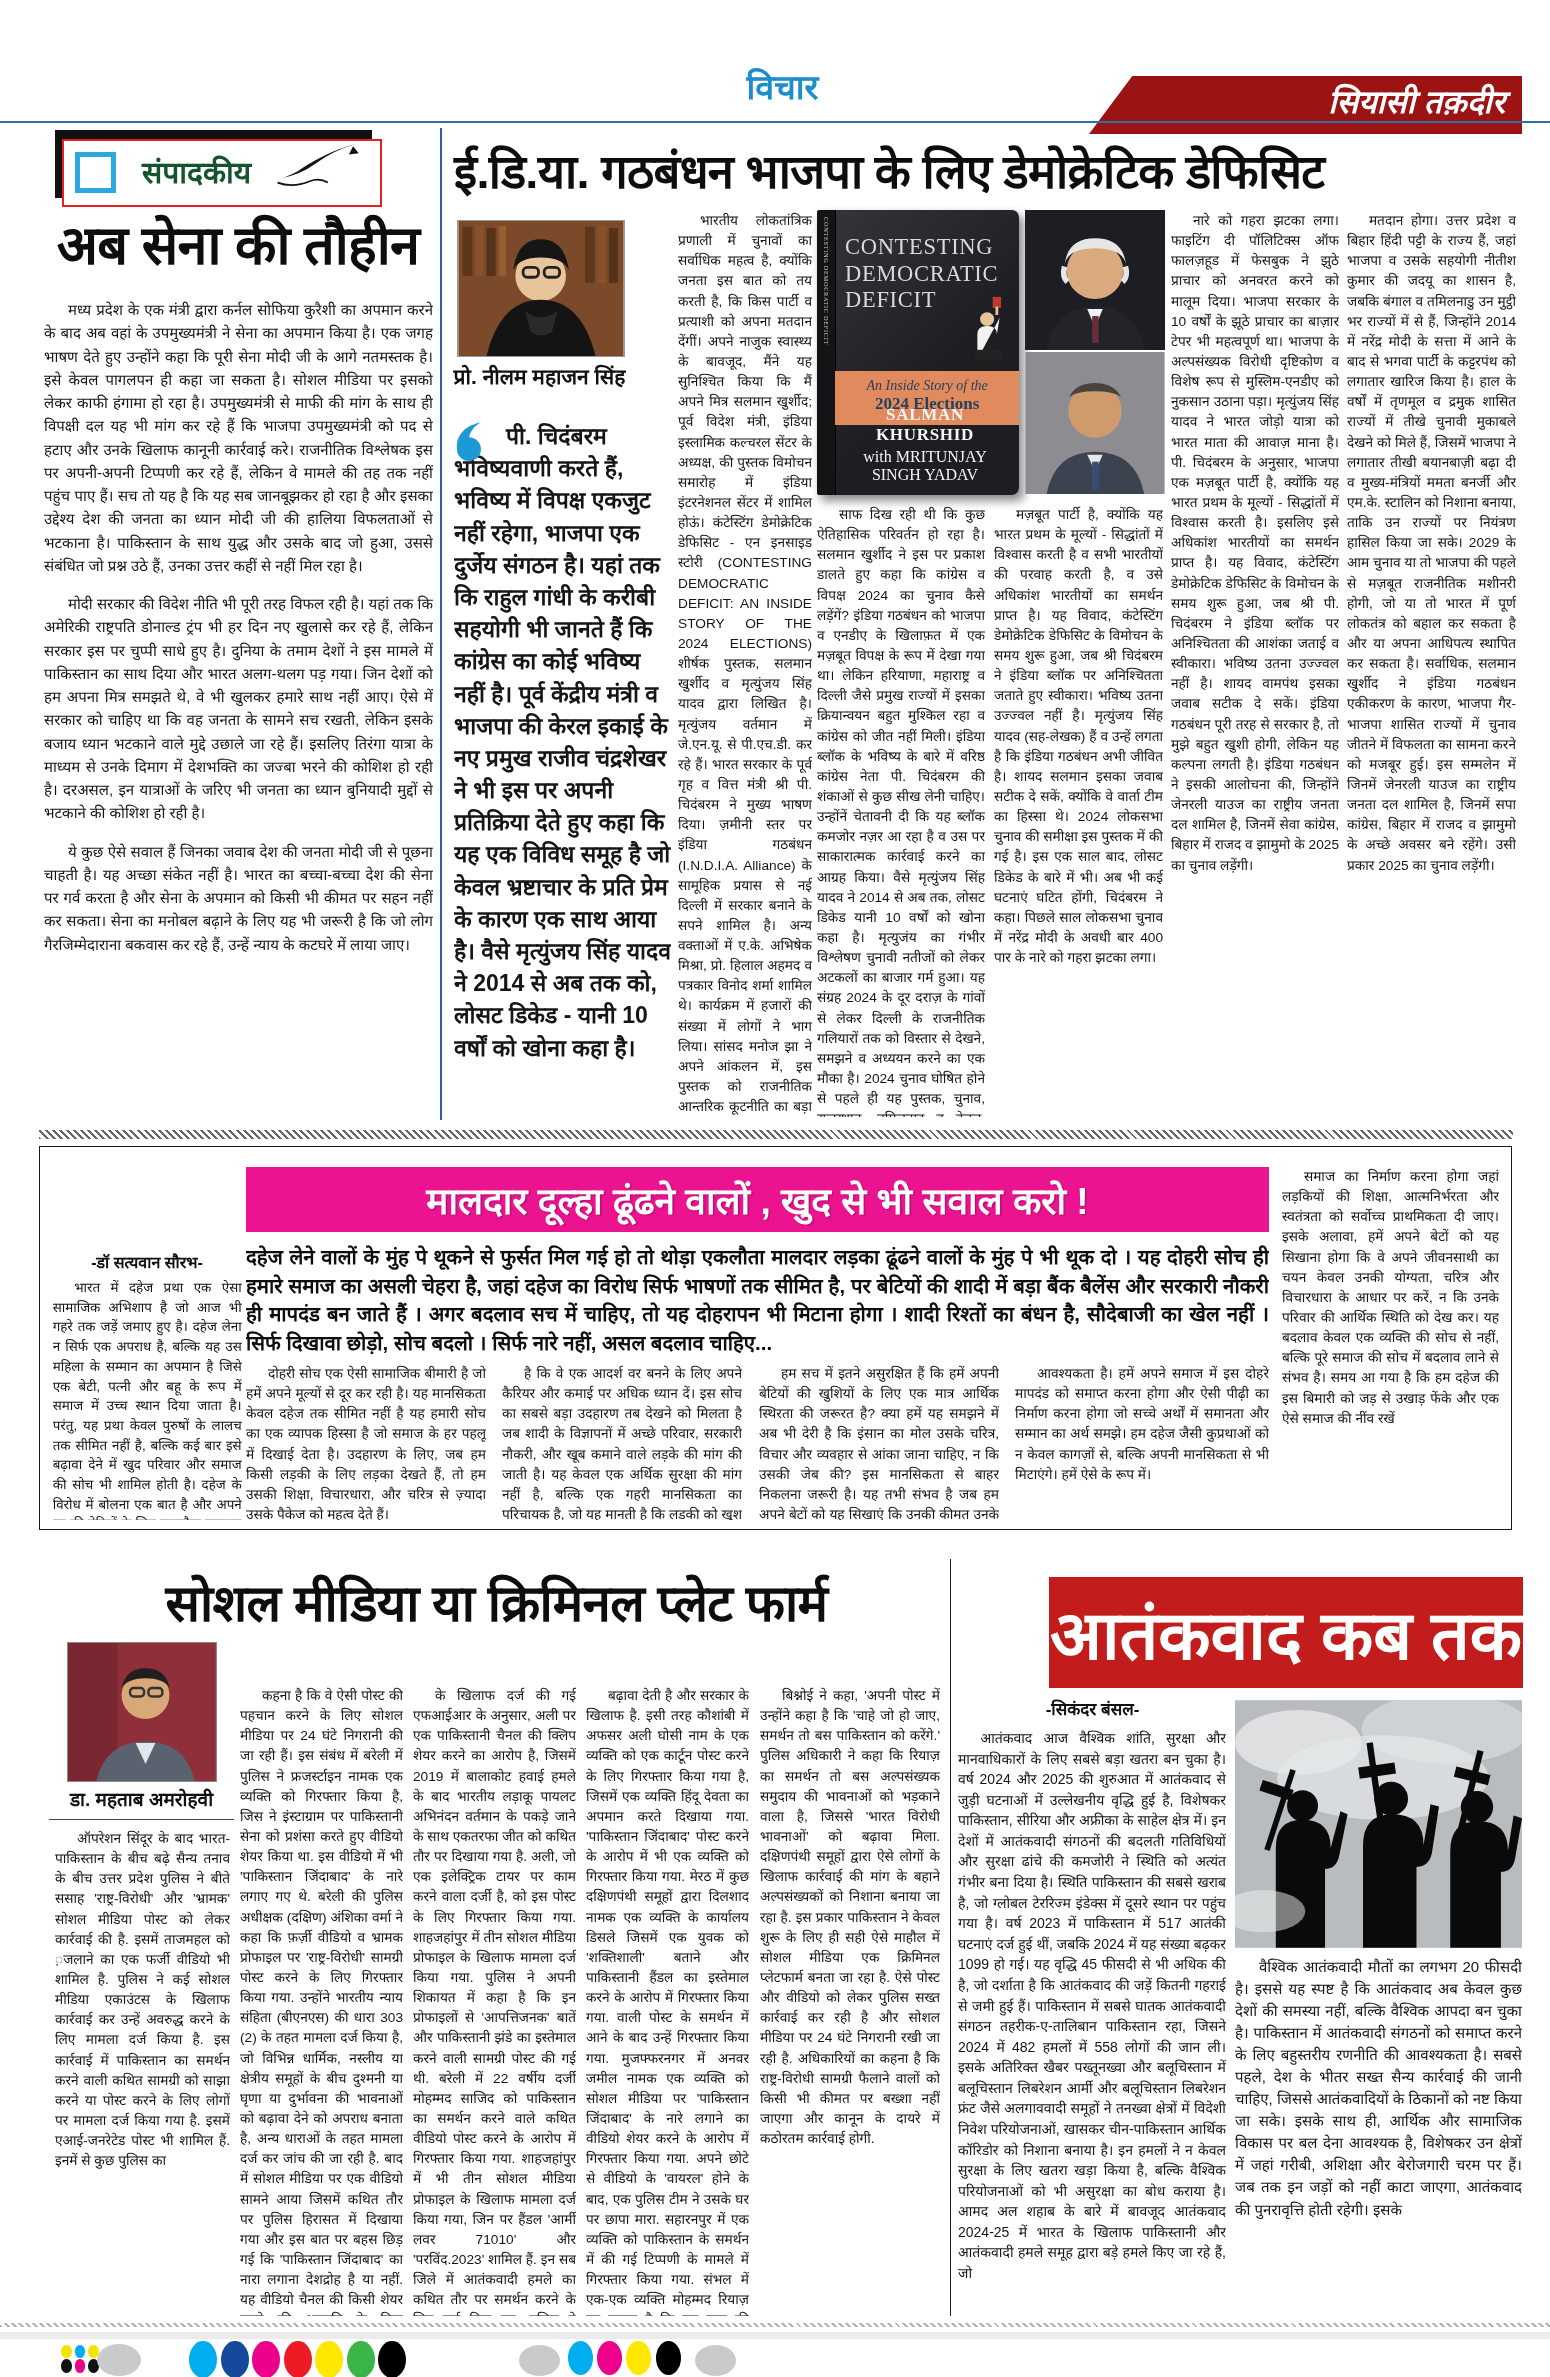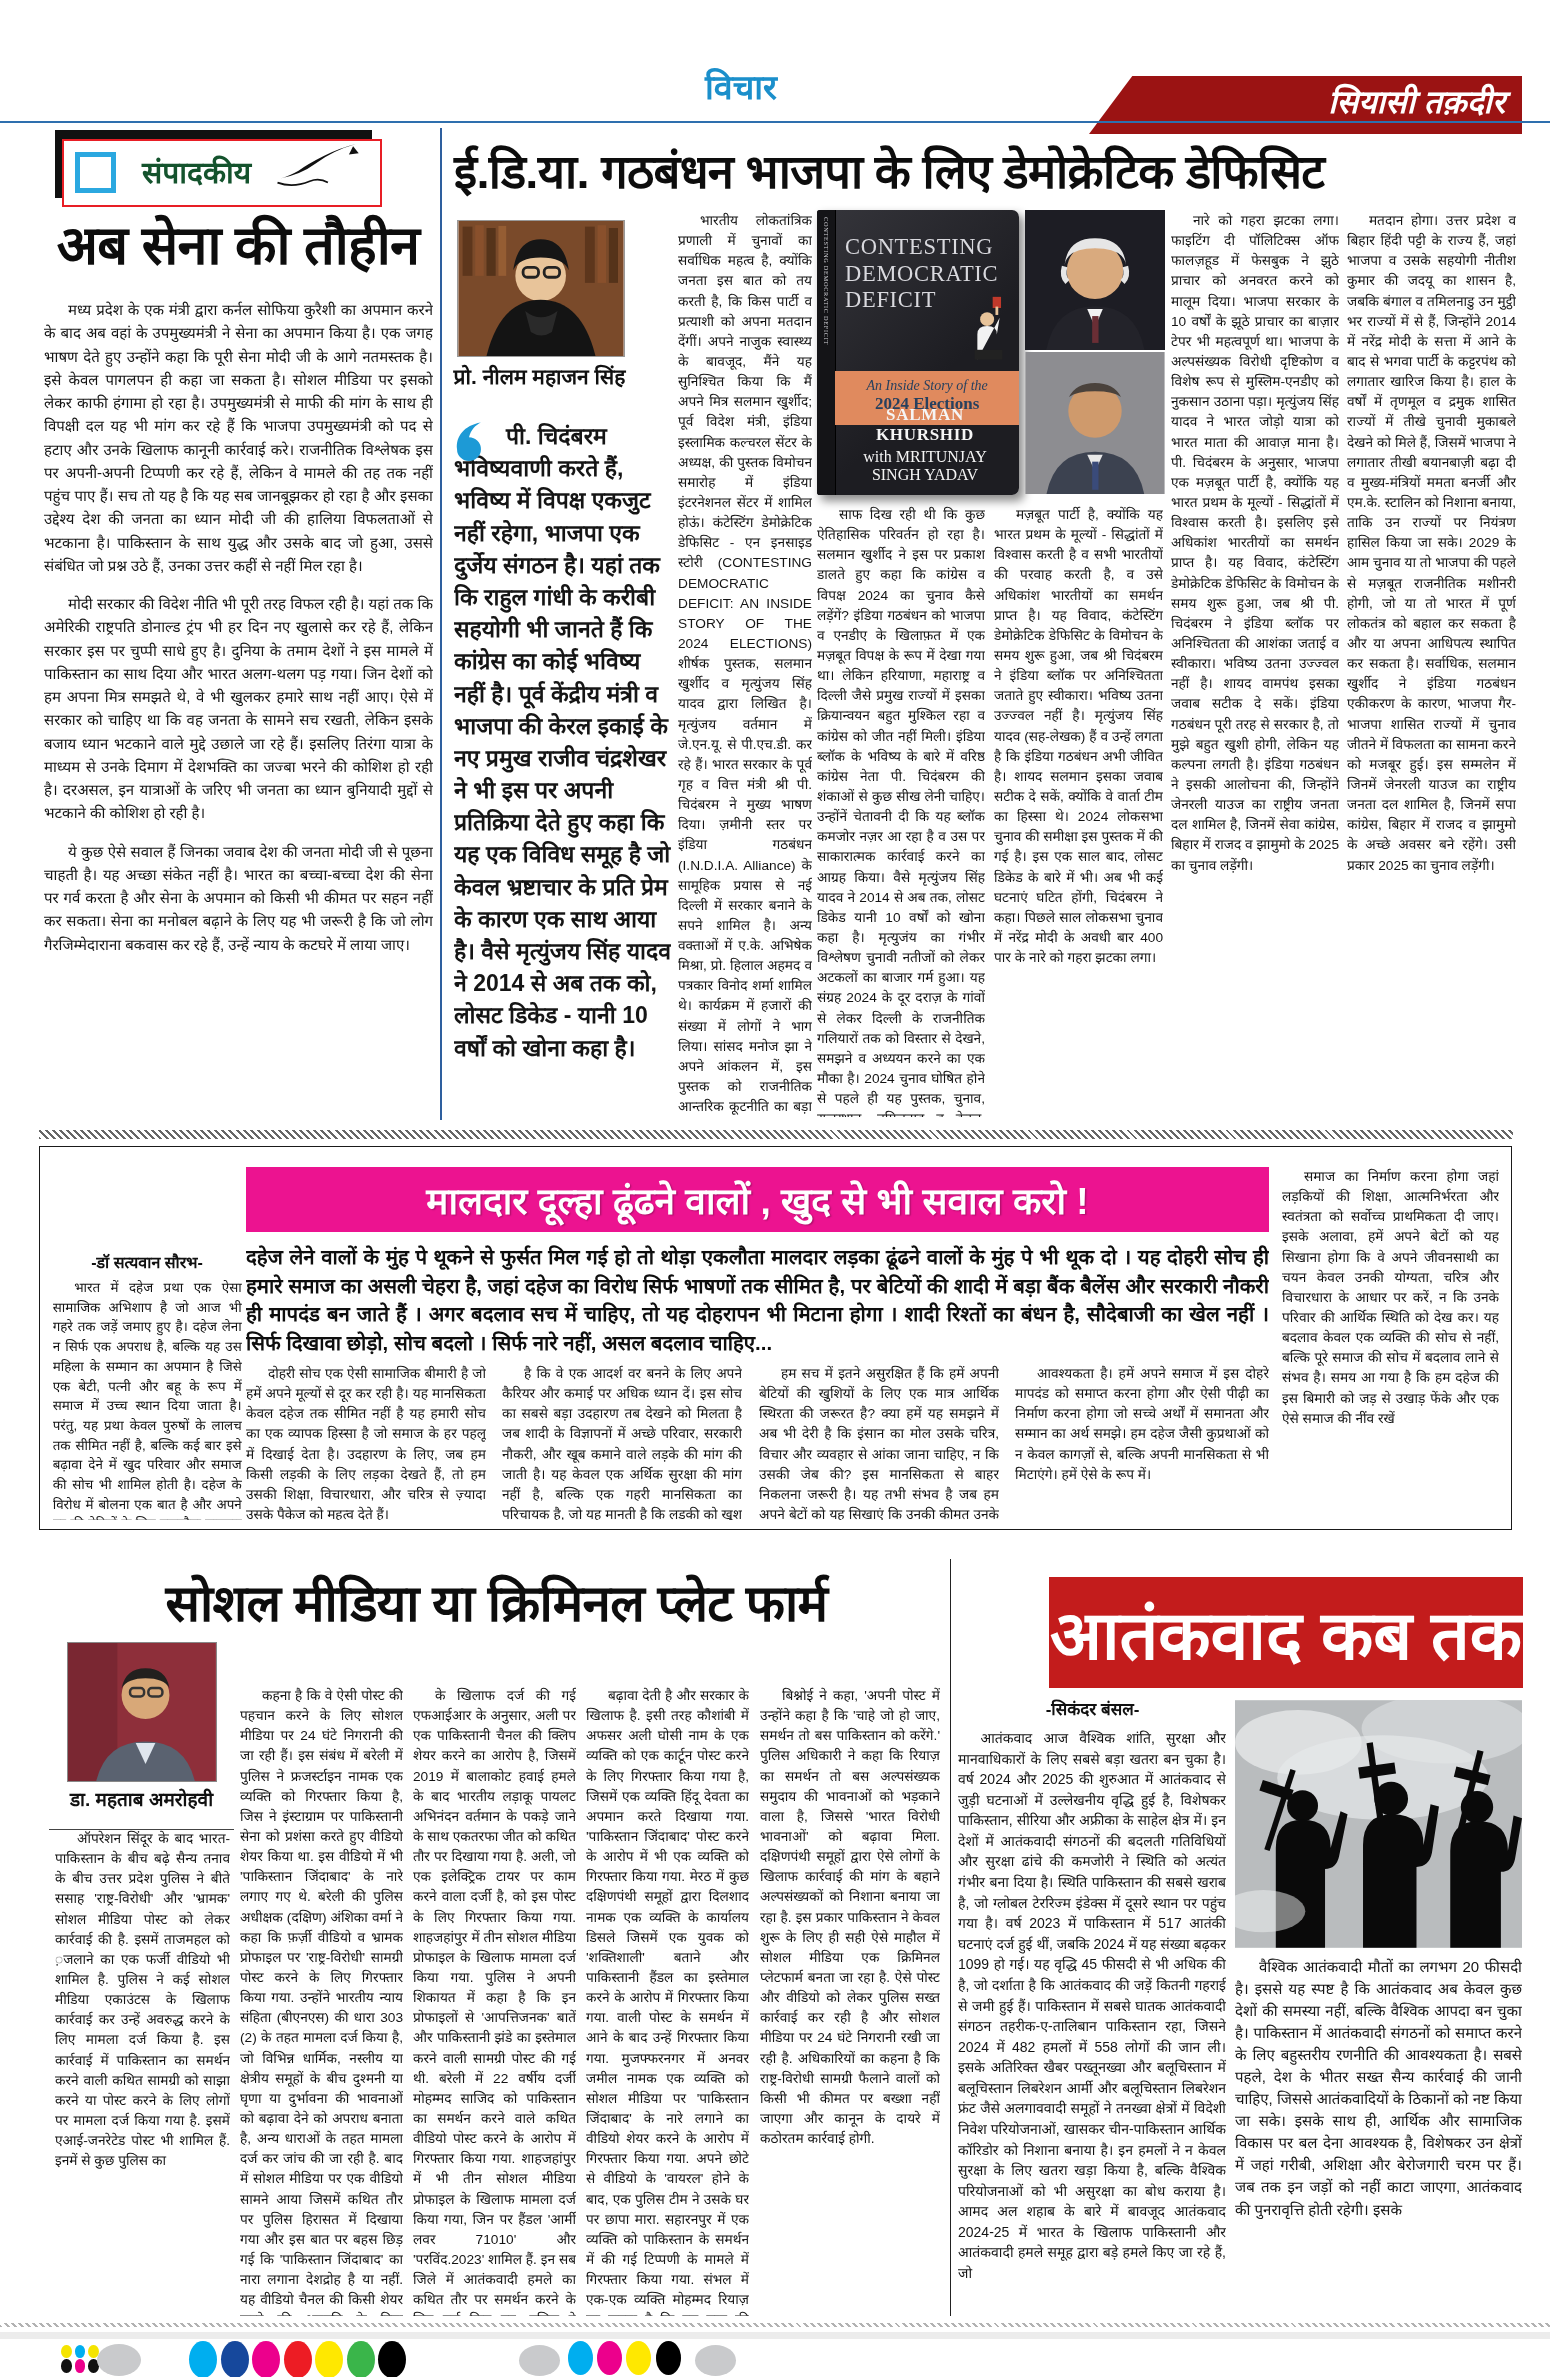--- a/index.html
+++ b/index.html
@@ -14,21 +14,21 @@
   .dots-right .dot{width:25px;height:34px;margin-right:4.2px;}
   .headline{font-weight:800;color:#0d0d0d;letter-spacing:-0.7px;}
   .caption{font-weight:700;text-align:center;}
   svg{display:block;}
 </style>
 </head>
 <body>
 
 <div id="page">
 
-  <div class="abs" style="left:705px;top:63px;width:155px;font-size:34px;font-weight:800;color:#1b8fcb;">विचार</div>
+  <div class="abs" style="left:705px;top:63px;width:155px;text-align:center;font-size:34px;font-weight:800;color:#1b8fcb;">विचार</div>
   <div class="abs redshape" style="left:1089px;top:76px;width:433px;height:58px;clip-path:polygon(10% 0,100% 0,100% 100%,0 100%);font-style:italic;">
     <span class="abs" style="right:17px;top:2.8px;font-size:32px;font-weight:800;">सियासी तक़दीर</span>
   </div>
   <div class="abs" style="left:0;top:121px;width:1550px;height:2.1px;background:#2e6fae;"></div>
 
   <div class="abs" style="left:55px;top:130px;width:317px;height:68px;background:#111;">
     <div class="abs" style="left:7px;top:8.5px;right:-10px;bottom:-8.5px;background:#fff;border:2.8px solid #e81e25;">
       <span class="abs" style="left:11.3px;top:11.3px;width:31px;height:31px;border:5.6px solid #2ba8e0;"></span>
       <span class="abs" style="left:78px;top:10px;font-size:30px;font-weight:800;color:#14532d;">संपादकीय</span>
       <span class="abs" style="right:18.3px;top:1.4px;">
@@ -165,21 +165,21 @@
       <rect width="210" height="196" fill="#8e2f3a"></rect>
       <rect width="70" height="196" x="0" fill="#7a2732"></rect>
       <circle cx="110" cy="74" r="34" fill="#d8a878"></circle>
       <path d="M76 64 q6 -28 34 -28 q29 0 34 28 q-8 -14 -34 -14 q-25 0 -34 14 Z" fill="#22201e"></path>
       <rect x="88" y="64" width="20" height="12" rx="5" fill="none" stroke="#333" stroke-width="3.5"></rect>
       <rect x="114" y="64" width="20" height="12" rx="5" fill="none" stroke="#333" stroke-width="3.5"></rect>
       <path d="M40 196 q14 -56 70 -56 q56 0 70 56 Z" fill="#5a6270"></path>
       <path d="M96 142 h28 l-14 30 Z" fill="#dfe6ee"></path>
     </svg>
   </div>
-  <div class="abs caption" style="left:49px;top:1786px;width:185px;font-size:19px;border-bottom:1.4px solid #444;padding-bottom:17px;">डा. महताब अमरोहवी</div>
+  <div class="abs caption" style="left:49px;top:1786px;width:185px;font-size:19px;border-bottom:1.4px solid #444;padding-bottom:7px;">डा. महताब अमरोहवी</div>
 
   <div class="abs body-text" style="left:55px;top:1829px;width:175px;height:486px;">ऑपरेशन सिंदूर के बाद भारत-पाकिस्तान के बीच बढ़े सैन्य तनाव के बीच उत्तर प्रदेश पुलिस ने बीते ससाह 'राष्ट्र-विरोधी' और 'भ्रामक' सोशल मीडिया पोस्ट को लेकर कार्रवाई की है. इसमें ताजमहल को ़जलाने का एक फर्जी वीडियो भी शामिल है. पुलिस ने कई सोशल मीडिया एकाउंटस के खिलाफ कार्रवाई कर उन्हें अवरुद्ध करने के लिए मामला दर्ज किया है. इस कार्रवाई में पाकिस्तान का समर्थन करने वाली कथित सामग्री को साझा करने या पोस्ट करने के लिए लोगों पर मामला दर्ज किया गया है. इसमें एआई-जनरेटेड पोस्ट भी शामिल हैं. इनमें से कुछ पुलिस का</div>
   <div class="abs body-text" style="left:240px;top:1686px;width:163px;height:630px;">कहना है कि वे ऐसी पोस्ट की पहचान करने के लिए सोशल मीडिया पर 24 घंटे निगरानी की जा रही हैं। इस संबंध में बरेली में पुलिस ने फ्रजर्स्टाइन नामक एक व्यक्ति को गिरफ्तार किया है, जिस ने इंस्टाग्राम पर पाकिस्तानी सेना को प्रशंसा करते हुए वीडियो शेयर किया था. इस वीडियो में भी 'पाकिस्तान जिंदाबाद' के नारे लगाए गए थे. बरेली की पुलिस अधीक्षक (दक्षिण) अंशिका वर्मा ने कहा कि फ़र्ज़ी वीडियो व भ्रामक प्रोफाइल पर 'राष्ट्र-विरोधी' सामग्री पोस्ट करने के लिए गिरफ्तार किया गया. उन्होंने भारतीय न्याय संहिता (बीएनएस) की धारा 303 (2) के तहत मामला दर्ज किया है, जो विभिन्न धार्मिक, नस्लीय या क्षेत्रीय समूहों के बीच दुश्मनी या घृणा या दुर्भावना की भावनाओं को बढ़ावा देने को अपराध बनाता है, अन्य धाराओं के तहत मामला दर्ज कर जांच की जा रही है. बाद में सोशल मीडिया पर एक वीडियो सामने आया जिसमें कथित तौर पर पुलिस हिरासत में दिखाया गया और इस बात पर बहस छिड़ गई कि 'पाकिस्तान जिंदाबाद' का नारा लगाना देशद्रोह है या नहीं. यह वीडियो चैनल की किसी शेयर करने की अनुमति के बिना प्रसारित किया गया. इसके अलावा संभल ने जमात अली नाम के एक व्यक्ति के खिलाफ सोशल मीडिया पर भारत विरोधी टिप्पणी करने के आरोप में मामला दर्ज किया गया. इस कार्रवाई में पाकिस्तान का समर्थन करने वाली कथित सामग्री को साझा करने या पोस्ट करने के लिए एफआईआर दर्ज की गई है.</div>
   <div class="abs body-text" style="left:413px;top:1686px;width:163px;height:630px;">के खिलाफ दर्ज की गई एफआईआर के अनुसार, अली पर एक पाकिस्तानी चैनल की क्लिप शेयर करने का आरोप है, जिसमें 2019 में बालाकोट हवाई हमले के बाद भारतीय लड़ाकू पायलट अभिनंदन वर्तमान के पकड़े जाने के साथ एकतरफा जीत को कथित तौर पर दिखाया गया है. अली, जो एक इलेक्ट्रिक टायर पर काम करने वाला दर्जी है, को इस पोस्ट के लिए गिरफ्तार किया गया. शाहजहांपुर में तीन सोशल मीडिया प्रोफाइल के खिलाफ मामला दर्ज किया गया. पुलिस ने अपनी शिकायत में कहा है कि इन प्रोफाइलों से 'आपत्तिजनक' बातें और पाकिस्तानी झंडे का इस्तेमाल करने वाली सामग्री पोस्ट की गई थी. बरेली में 22 वर्षीय दर्जी मोहम्मद साजिद को पाकिस्तान का समर्थन करने वाले कथित वीडियो पोस्ट करने के आरोप में गिरफ्तार किया गया. शाहजहांपुर में भी तीन सोशल मीडिया प्रोफाइल के खिलाफ मामला दर्ज किया गया, जिन पर हैंडल 'आर्मी लवर 71010' और 'परविंद.2023' शामिल हैं. इन सब जिले में आतंकवादी हमले का कथित तौर पर समर्थन करने के लिए दर्ज किए गए. पुलिस ने आतंकवाद का एक पन्ना भी एआई-जनरेटेड वीडियो पोस्ट करने के लिए भी कई सोशल मीडिया यूज़र्स के खिलाफ मामला दर्ज किया. बागपत में एक व्यक्ति का पाकिस्तान के पक्ष में कथित तौर पर पोस्ट करने के आरोप में गिरफ्तार किया गया है. पुलिस का कहना है कि इस पोस्ट पाकिस्तान के समर्थन का</div>
   <div class="abs body-text" style="left:586px;top:1686px;width:163px;height:630px;">बढ़ावा देती है और सरकार के खिलाफ है. इसी तरह कौशांबी में अफसर अली घोसी नाम के एक व्यक्ति को एक कार्टून पोस्ट करने के लिए गिरफ्तार किया गया है, जिसमें एक व्यक्ति हिंदू देवता का अपमान करते दिखाया गया. 'पाकिस्तान जिंदाबाद' पोस्ट करने के आरोप में भी एक व्यक्ति को गिरफ्तार किया गया. मेरठ में कुछ दक्षिणपंथी समूहों द्वारा दिलशाद नामक एक व्यक्ति के कार्यालय डिसले जिसमें एक युवक को 'शक्तिशाली' बताने और पाकिस्तानी हैंडल का इस्तेमाल करने के आरोप में गिरफ्तार किया गया. वाली पोस्ट के समर्थन में आने के बाद उन्हें गिरफ्तार किया गया. मुजफ्फरनगर में अनवर जमील नामक एक व्यक्ति को सोशल मीडिया पर 'पाकिस्तान जिंदाबाद' के नारे लगाने का वीडियो शेयर करने के आरोप में गिरफ्तार किया गया. अपने छोटे से वीडियो के 'वायरल' होने के बाद, एक पुलिस टीम ने उसके घर पर छापा मारा. सहारनपुर में एक व्यक्ति को पाकिस्तान के समर्थन में की गई टिप्पणी के मामले में गिरफ्तार किया गया. संभल में एक-एक व्यक्ति मोहम्मद रियाज़ का कहना है कि इस तरह की पोस्ट भारत विरोधी भावनाओं को बढ़ावा देती है.</div>
   <div class="abs body-text" style="left:760px;top:1686px;width:180px;height:630px;">बिश्नोई ने कहा, 'अपनी पोस्ट में उन्होंने कहा है कि 'चाहे जो हो जाए, समर्थन तो बस पाकिस्तान को करेंगे.' पुलिस अधिकारी ने कहा कि रियाज़ का समर्थन तो बस अल्पसंख्यक समुदाय की भावनाओं को भड़काने वाला है, जिससे 'भारत विरोधी भावनाओं' को बढ़ावा मिला. दक्षिणपंथी समूहों द्वारा ऐसे लोगों के खिलाफ कार्रवाई की मांग के बहाने अल्पसंख्यकों को निशाना बनाया जा रहा है. इस प्रकार पाकिस्तान ने केवल शुरू के लिए ही सही ऐसे माहौल में सोशल मीडिया एक क्रिमिनल प्लेटफार्म बनता जा रहा है. ऐसे पोस्ट और वीडियो को लेकर पुलिस सख्त कार्रवाई कर रही है और सोशल मीडिया पर 24 घंटे निगरानी रखी जा रही है. अधिकारियों का कहना है कि राष्ट्र-विरोधी सामग्री फैलाने वालों को किसी भी कीमत पर बख्शा नहीं जाएगा और कानून के दायरे में कठोरतम कार्रवाई होगी.</div>
 
   <div class="abs" style="left:950px;top:1559px;width:1.4px;height:757px;background:#222;"></div>
 
   <div class="abs" style="left:1049px;top:1577px;width:474px;height:111px;background:#c31c1c;display:flex;align-items:center;justify-content:center;">

